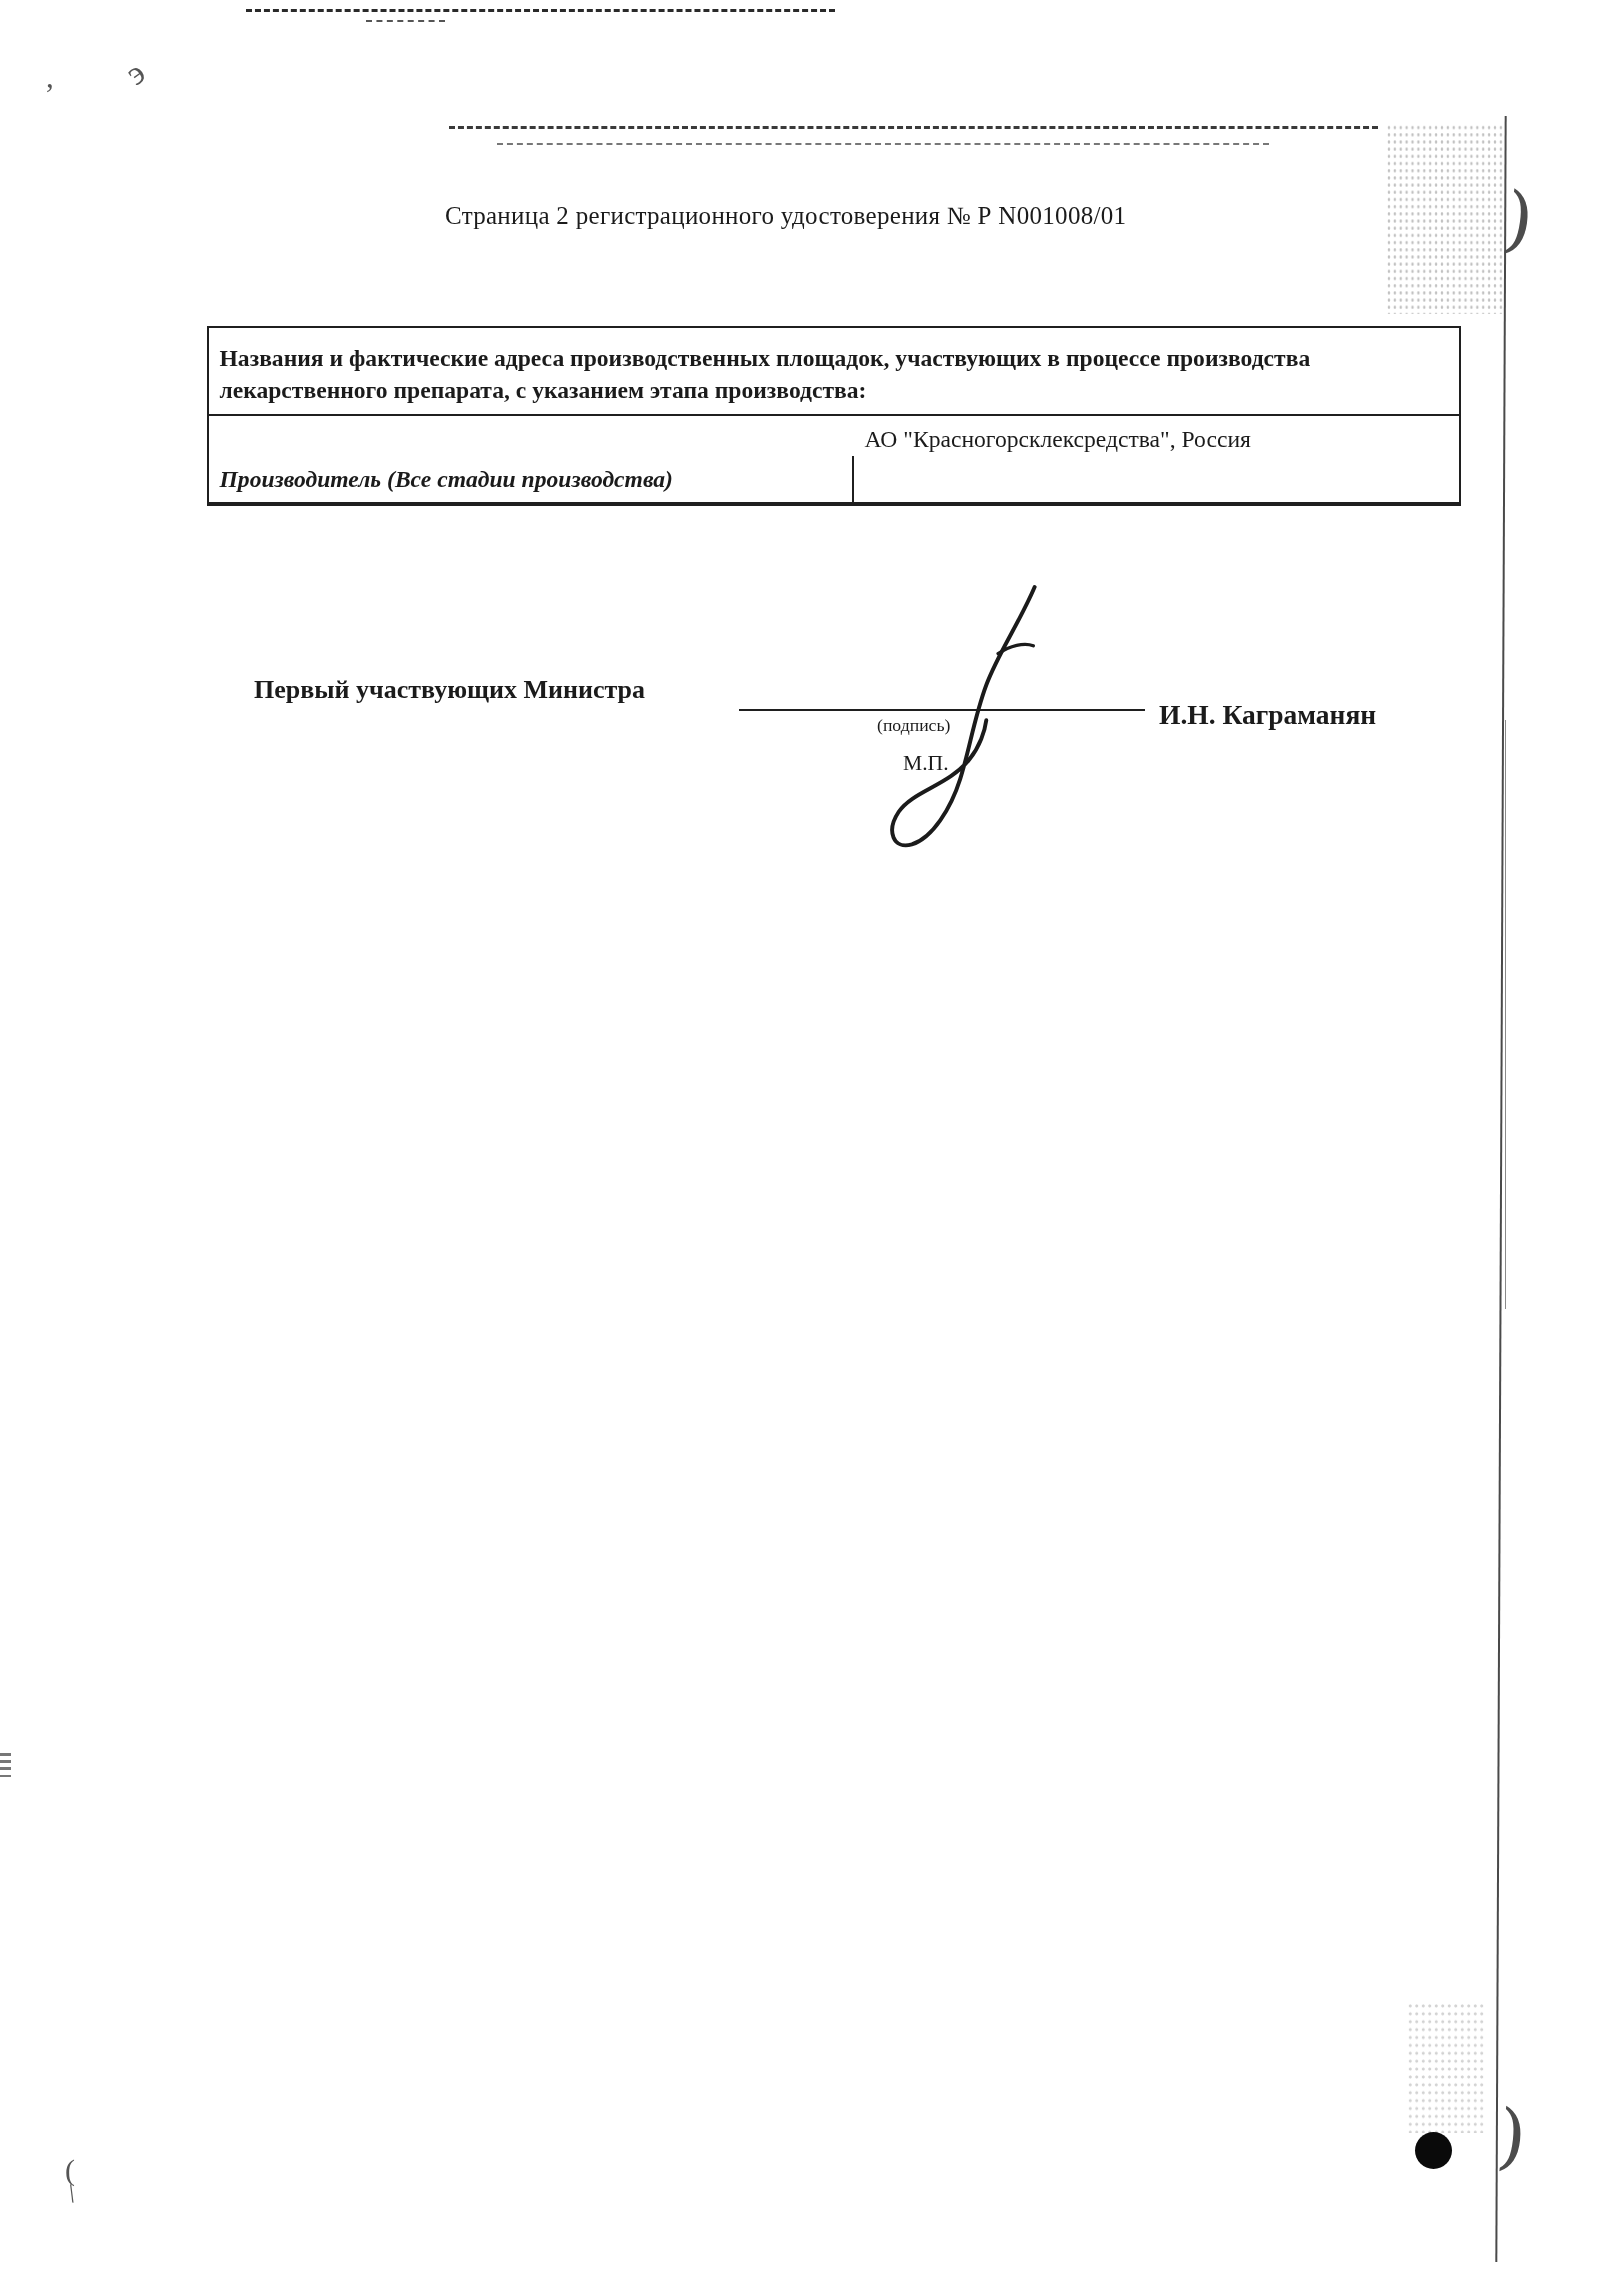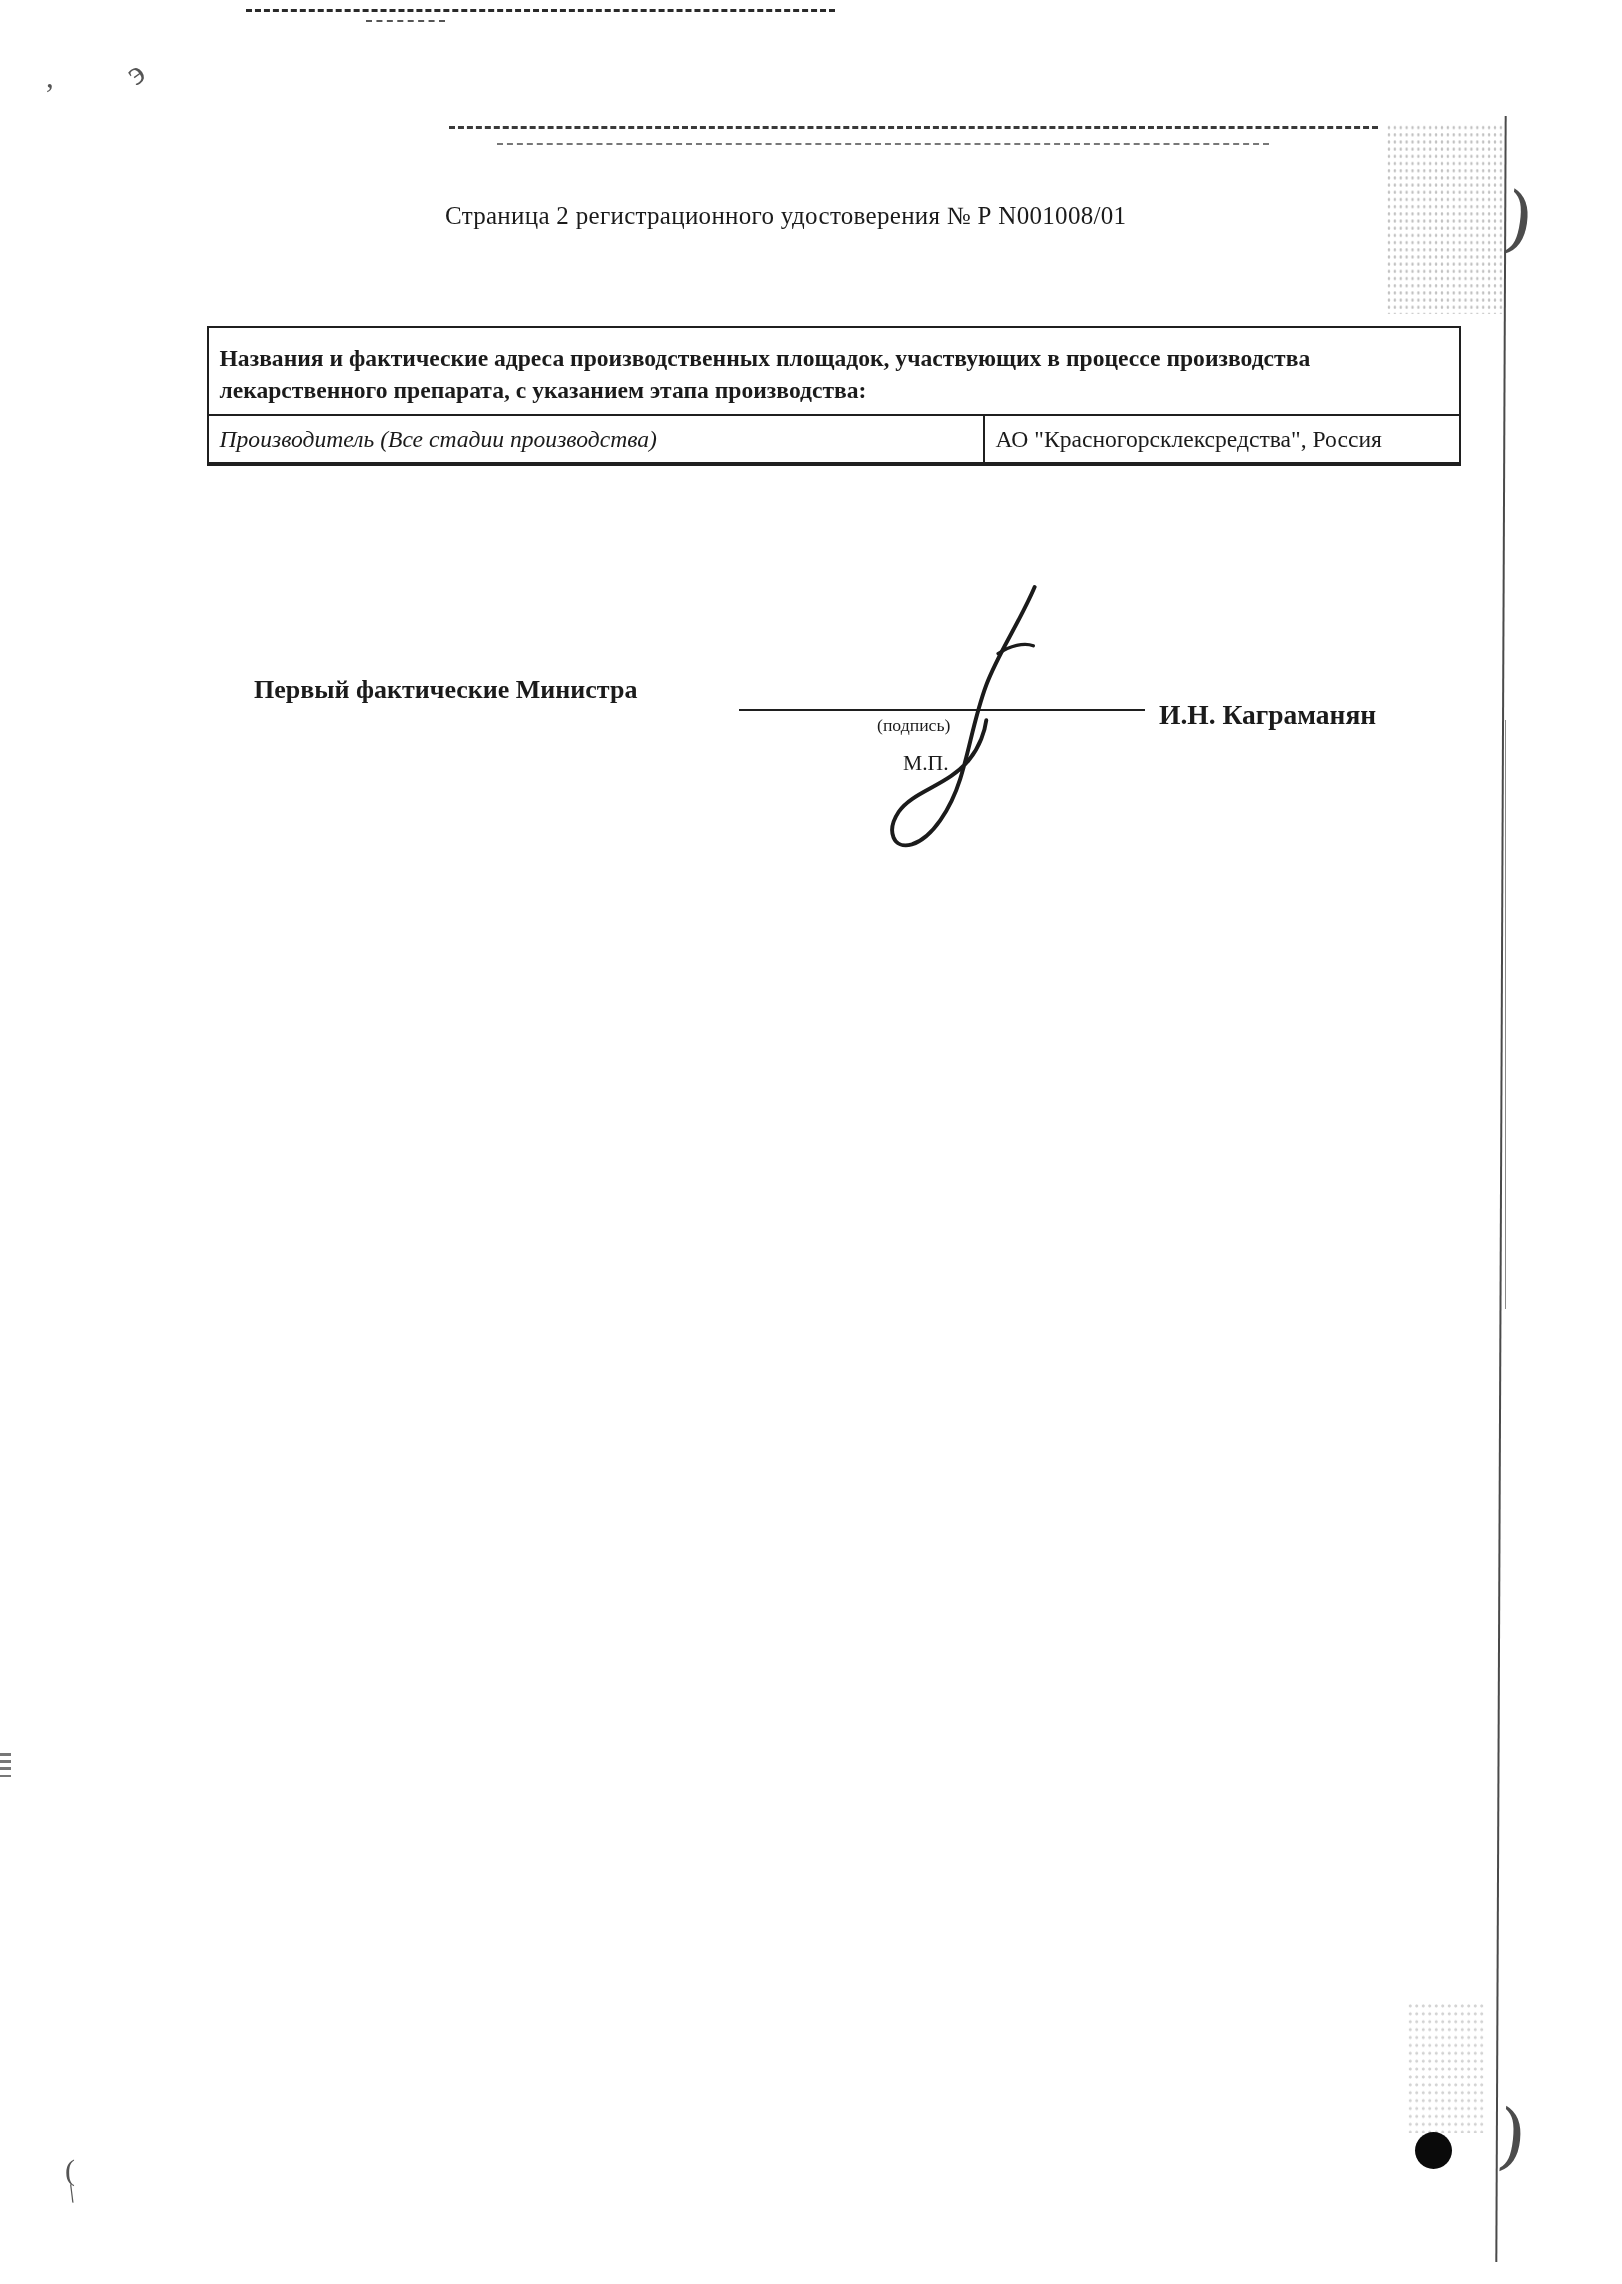--- a/index.html
+++ b/index.html
@@ -55,22 +55,22 @@
     font-size:23.6px;
   }
   .reg-table .thead {
     padding:6.5px 10.5px 7.9px 10.5px;
     font-weight:bold; line-height:1.38;
     border-bottom:2.6px solid #1f1f1f;
     margin-top:7px;
   }
   .reg-row { display:flex; border-bottom:2.6px solid #1f1f1f; }
   .reg-cell-left {
-    width:776px; border-right:2.6px solid #1f1f1f;
-    padding:9.2px 10.5px; font-style:italic; font-weight:normal;
+    width:645px; border-right:2.6px solid #1f1f1f;
+    padding:9.2px 10.5px; font-style:italic; font-weight:bold;margin-top:40px;
   }
   .reg-cell-right { flex:1; padding:9.2px 10.5px; }
   .reg-address { padding:9.2px 10.5px 10.5px 10.5px; }
 
   .sig-block { position:absolute; left:0; top:667px; width:1623px; height:262px; }
   .sig-role { position:absolute; left:254px; top:7.9px; font-size:26px; font-weight:bold; }
   .sig-line { position:absolute; left:739px; top:42px; width:406px; height:0; border-bottom:2.6px solid #1f1f1f; }
   .sig-caption { position:absolute; left:877px; top:48px; width:118px; font-size:17.7px; }
   .sig-seal { position:absolute; left:903px; top:84px; font-size:21.6px; }
   .sig-name { position:absolute; left:1159px; top:11.8px; font-size:27.5px; font-weight:bold;margin-top:20px; }
@@ -107,21 +107,21 @@
 
   <div class="reg-table">
     <div class="thead">Названия и фактические адреса производственных площадок, участвующих в процессе производства лекарственного препарата, с указанием этапа производства:</div>
     <div class="reg-row">
       <div class="reg-cell-left">Производитель (Все стадии производства)</div>
       <div class="reg-cell-right">АО "Красногорсклексредства", Россия</div>
     </div>
   </div>
 
   <div class="sig-block">
-    <div class="sig-role">Первый фактические Министра</div>
+    <div class="sig-role">Первый участвующих Министра</div>
     <div class="sig-line"></div>
     <svg class="sig-scribble" width="196" height="288" viewBox="0 0 300 440">
       <path d="M 252 18 C 230 70, 196 120, 178 168 C 160 216, 152 268, 138 312 C 124 356, 96 402, 64 412 C 36 420, 24 392, 44 362 C 66 330, 120 322, 152 282 C 168 262, 176 238, 178 222" fill="none" stroke="#1b1b1b" stroke-width="6" stroke-linecap="round"></path>
       <path d="M 196 120 C 214 108, 236 102, 250 108" fill="none" stroke="#1b1b1b" stroke-width="5" stroke-linecap="round"></path>
     </svg>
     <div class="sig-caption">(подпись)</div>
     <div class="sig-seal">М.П.</div>
     <div class="sig-name">И.Н. Каграманян</div>
   </div>
 

